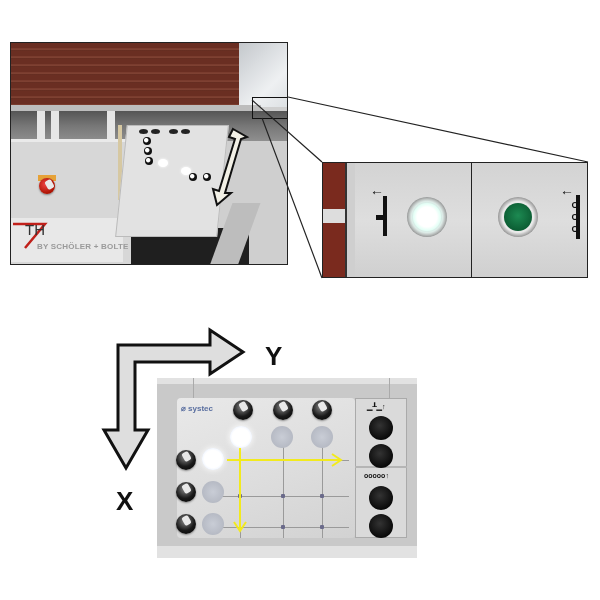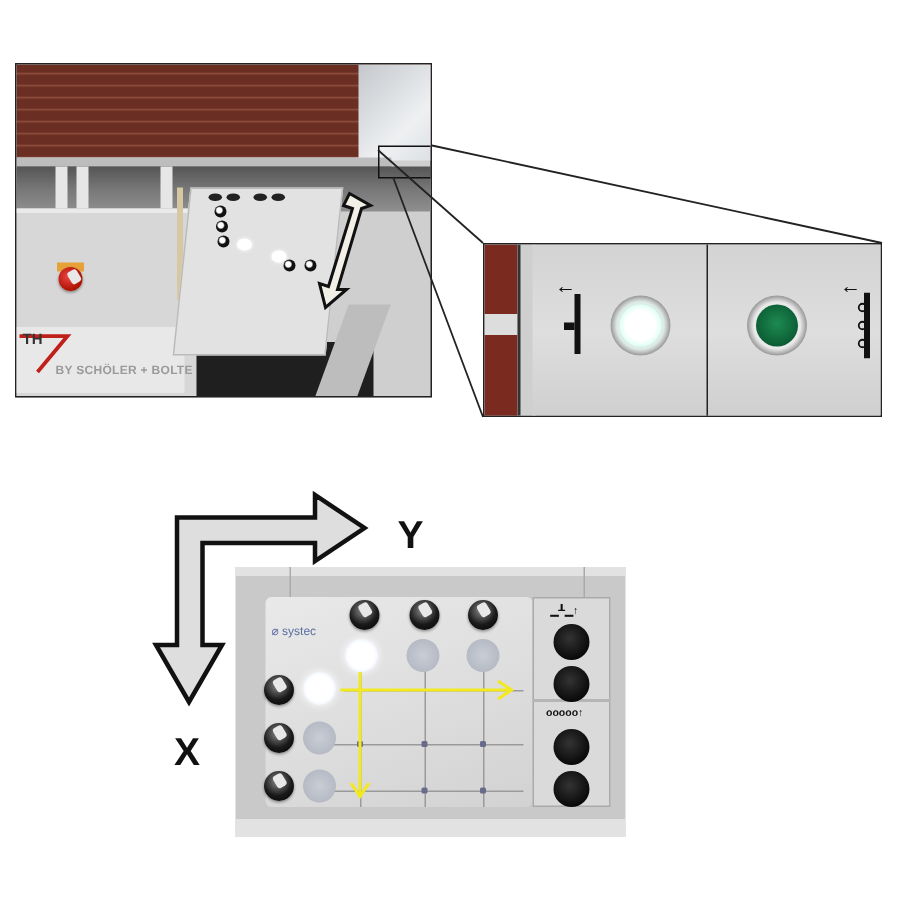--- a/index.html
+++ b/index.html
@@ -15,21 +15,21 @@
     .table-right { left: 228px; top: 0; width: 60px; height: 64px; background: linear-gradient(135deg, #c4c8cc, #eef0f2 60%, #d8dcdf); }
     .dark-zone { left: 0; top: 68px; width: 278px; height: 30px; background: linear-gradient(180deg, #555 0%, #777 50%, #8f8f8f 100%); }
     .leg { top: 68px; width: 8px; height: 28px; background: #e6e6e6; }
     .machine-body { left: 0; top: 96px; width: 120px; height: 127px; background: #d7d7d7; }
     .machine-body-top { left: 0; top: 96px; width: 118px; height: 3px; background: #eaeaea; }
     .red-switch { left: 27px; top: 132px; width: 18px; height: 20px; }
     .red-switch .plate { position: absolute; left: 0; top: 0; width: 18px; height: 6px; background: #e6a238; }
     .red-switch .knob { position: absolute; left: 1px; top: 3px; width: 16px; height: 16px; border-radius: 50%; background: radial-gradient(circle at 40% 40%, #e44, #a10 70%); }
     .logo-box { left: 0; top: 175px; width: 112px; height: 44px; background: #e8e8e8; }
     .logo-text { left: 26px; top: 199px; font-size: 8px; font-weight: bold; color: #9a9a9a; letter-spacing: 0.2px; white-space: nowrap; }
-    .logo-th { left: 4px; top: 178px; font-size: 10px; font-weight: bold; color: #333; }
+    .logo-th { left: 14px; top: 178px; font-size: 15px; font-weight: normal; color: #333; }
     .panel-mini { left: 110px; top: 82px; width: 100px; height: 110px; background: #e2e2e2; transform: skewX(-6deg); border: 1px solid #bbb; }
     .rail { left: 107px; top: 82px; width: 4px; height: 75px; background: #d6c8a2; }
     .mini-knob { width: 8px; height: 8px; border-radius: 50%; background: radial-gradient(circle at 40% 40%, #fff 0 25%, #111 40%); }
     .mini-dot { width: 9px; height: 5px; border-radius: 50%; background: #222; }
     .mini-light { width: 10px; height: 8px; border-radius: 50%; background: #fff; box-shadow: 0 0 3px #fff; }
     .lower-dark { left: 120px; top: 185px; width: 118px; height: 38px; background: #1f1f1f; }
     .rail-right { left: 210px; top: 160px; width: 28px; height: 63px; background: #bdbdbd; transform: skewX(-20deg); }
     .photo-arrow { left: 192px; top: 84px; width: 50px; height: 80px; }
     .hl-box { left: 241px; top: 54px; width: 36px; height: 22px; border: 1.3px solid #111; box-sizing: border-box; }
 
@@ -154,21 +154,21 @@
 <div class="abs axis-label" style="left:265px;top:343px;">Y</div>
 <div class="abs axis-label" style="left:116px;top:488px;">X</div>
 
 <div id="panel" class="abs">
   <div class="abs panel-frame-line" style="left:0;top:0;width:260px;height:6px;"></div>
   <div class="abs panel-frame-line" style="left:0;top:168px;width:260px;height:12px;"></div>
   <div class="abs" style="left:36px;top:0;width:1px;height:20px;background:#aaa;"></div>
   <div class="abs" style="left:232px;top:0;width:1px;height:20px;background:#aaa;"></div>
 
   <div class="abs panel-face"></div>
-  <div class="abs brand" style="left:24px;top:38px;">⌀ systec</div>
+  <div class="abs brand" style="left:24px;top:26px;font-weight:bold;">⌀ systec</div>
 
   <div class="abs grid-line-h" style="left:72px;top:82px;width:120px;"></div>
   <div class="abs grid-line-h" style="left:60px;top:118px;width:132px;"></div>
   <div class="abs grid-line-h" style="left:60px;top:149px;width:132px;"></div>
   <div class="abs grid-line-v" style="left:83px;top:60px;height:100px;"></div>
   <div class="abs grid-line-v" style="left:126px;top:60px;height:100px;"></div>
   <div class="abs grid-line-v" style="left:165px;top:60px;height:100px;"></div>
   <div class="abs grid-dot" style="left:81px;top:116px;"></div>
   <div class="abs grid-dot" style="left:124px;top:116px;"></div>
   <div class="abs grid-dot" style="left:163px;top:116px;"></div>

